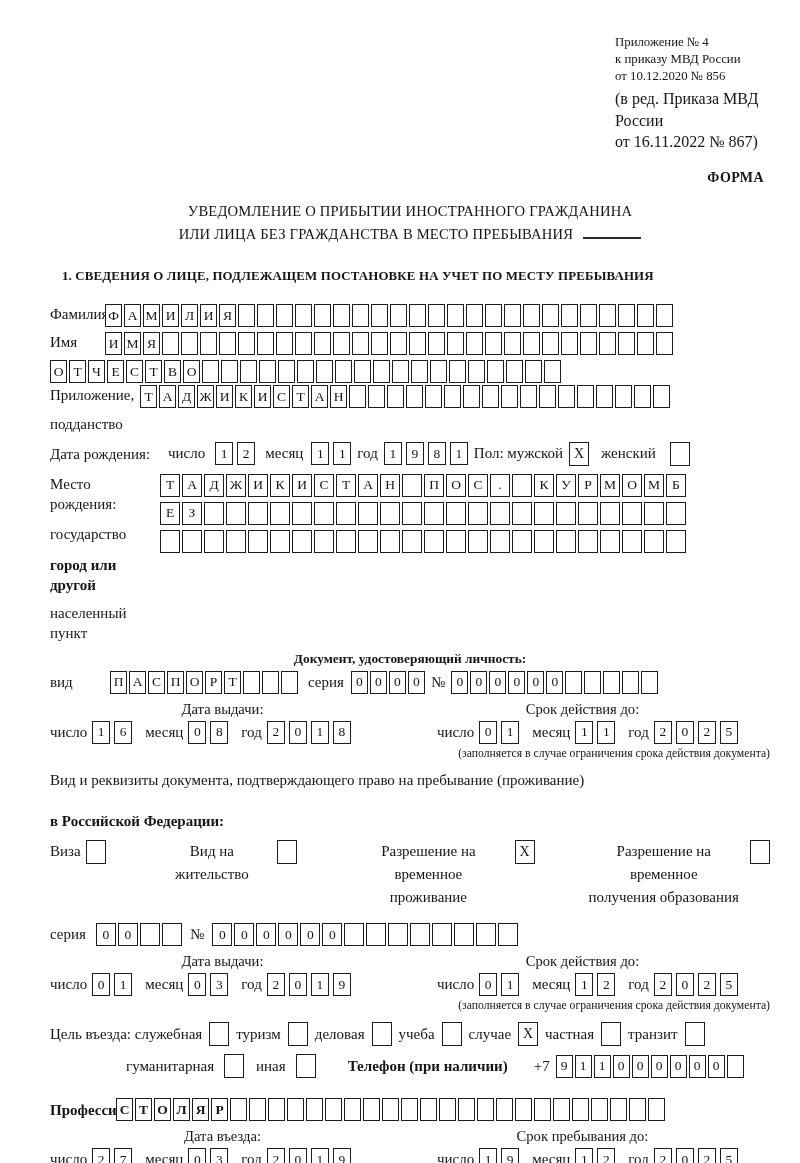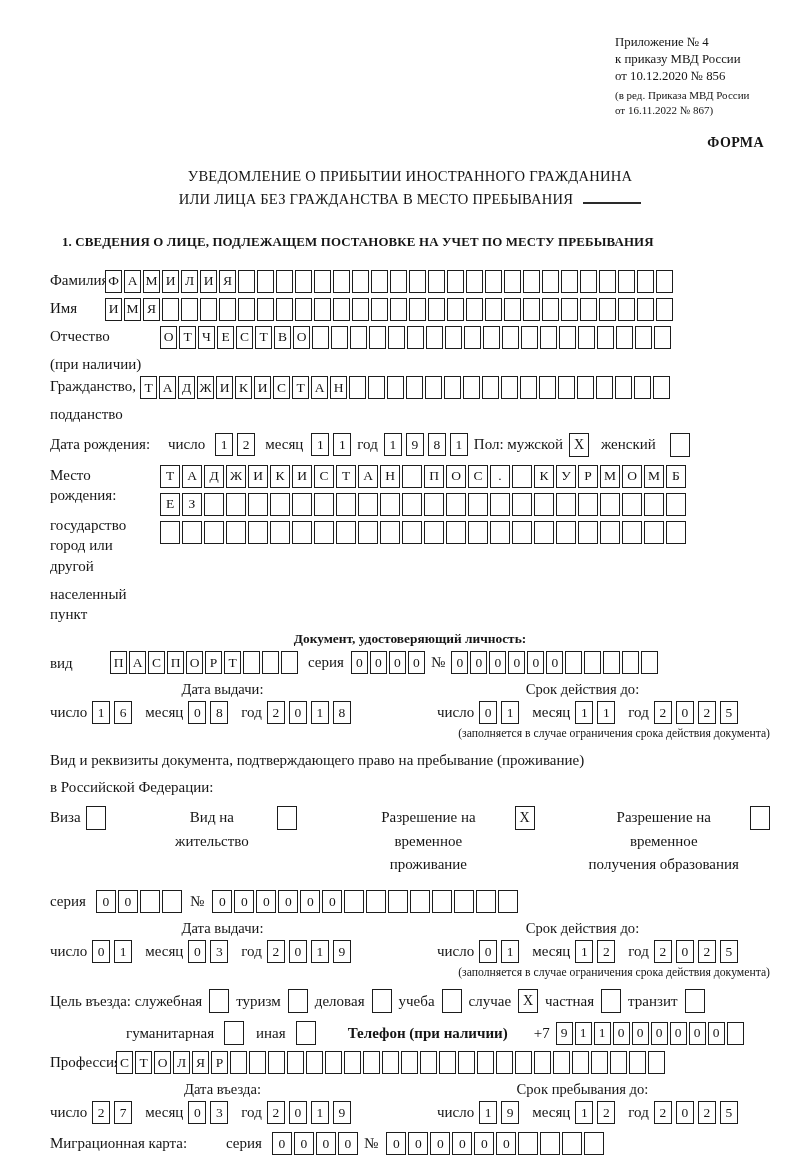--- a/index.html
+++ b/index.html
@@ -6,21 +6,21 @@
   html, body { background: #ffffff; }
   body {
     width: 800px; height: 1163px;
     font-family: "Liberation Serif", "DejaVu Serif", serif;
     color: #151515; font-size: 15px; position: relative; overflow: hidden;
   }
   .page { padding: 34px 30px 0 50px; }
 
   
   .hdr { margin-left: 565px; font-size: 12.8px; line-height: 1.34; }
-  .hdr-sub { font-size: 11px; line-height: 1.34; margin-top: 3px; }
+  .hdr-sub { font-size: 16px; line-height: 1.34; margin-top: 3px; }
   .forma { text-align: right; font-weight: bold; font-size: 14px; margin-top: 17px; padding-right: 6px; letter-spacing: .4px; }
 
   
   .title { text-align: center; font-weight: normal; font-size: 14.6px; line-height: 1.6; margin-top: 14px; letter-spacing: .2px; }
   .blankline { display: inline-block; width: 58px; height: 13px; border-bottom: 2px solid #2a2a2a; margin-left: 10px; }
   .sec { font-weight: bold; font-size: 12.9px; margin-top: 23px; padding-left: 12px; letter-spacing: .15px; }
 
   
   .row { display: flex; align-items: flex-start; }
   .lab { flex: none; line-height: 1.35; }
@@ -31,21 +31,21 @@
     font-size: 13.5px; flex: none; background: #fff;
   }
   .w .cell { width: 20px; }
   .dcells .cell { width: 18px; margin-right: 4px; }
   .box {
     width: 20px; height: 24px; border: 1.6px solid #1d1d1d; flex: none;
     display: inline-flex; align-items: center; justify-content: center; font-size: 14px; background: #fff;
   }
 
   .mt2 { margin-top: 2px; } .mt4 { margin-top: 4px; } .mt5 { margin-top: 5px; }
-  .mt6 { margin-top: 6px; } .mt8 { margin-top: 8px; } .mt10 { margin-top: 10px; } .mt14 { margin-top: 14px; } .mt20 { margin-top: 20px; }
+  .mt6 { margin-top: 20px; font-weight: bold; } .mt8 { margin-top: 8px; } .mt10 { margin-top: 10px; } .mt14 { margin-top: 14px; } .mt20 { margin-top: 20px; }
 
   .lab-55 { width: 55px; } .lab-110 { width: 110px; } .lab-90 { width: 90px; }
   .lab-66 { width: 66px; }
 
   .stack { display: flex; flex-direction: column; row-gap: 5px; }
 
   
   .daterow { display: flex; margin-top: 7px; }
   .dr-left { width: 345px; flex: none; }
   .dr-right { flex: 1; }
@@ -156,24 +156,20 @@
         <span class="cell"></span>
         <span class="cell"></span>
         <span class="cell"></span>
         <span class="cell"></span>
         <span class="cell"></span>
         <span class="cell"></span>
       </div>
   </div>
 
   <div class="row mt5">
-    <div class="lab lab-110">
-      <div>Отчество</div>
-      <div style="margin-top:8px;">(при наличии)</div>
-    </div>
     <div class="cells">
         <span class="cell">О</span>
         <span class="cell">Т</span>
         <span class="cell">Ч</span>
         <span class="cell">Е</span>
         <span class="cell">С</span>
         <span class="cell">Т</span>
         <span class="cell">В</span>
         <span class="cell">О</span>
         <span class="cell"></span>
@@ -193,21 +189,21 @@
         <span class="cell"></span>
         <span class="cell"></span>
         <span class="cell"></span>
         <span class="cell"></span>
         <span class="cell"></span>
       </div>
   </div>
 
   <div class="row mt2">
     <div class="lab lab-90">
-      <div>Гражданство,</div>
+      <div>Приложение,</div>
       <div style="margin-top:8px;">подданство</div>
     </div>
     <div class="cells">
         <span class="cell">Т</span>
         <span class="cell">А</span>
         <span class="cell">Д</span>
         <span class="cell">Ж</span>
         <span class="cell">И</span>
         <span class="cell">К</span>
         <span class="cell">И</span>
@@ -257,21 +253,21 @@
     <span class="t" style="margin-left:2px;">Пол: мужской</span>
     <span class="box" style="margin-left:6px;">X</span>
     <span class="t" style="margin-left:12px;">женский</span>
     <span class="box" style="margin-left:14px;"></span>
   </div>
 
   <div class="row mt8">
     <div class="lab lab-110">
       <div>Место рождения:</div>
       <div style="margin-top:10px;">государство</div>
-      <div style="margin-top:0;">город или другой</div>
+      <div style="margin-top:10px;font-weight:bold;">город или другой</div>
       <div style="margin-top:8px;font-family:Liberation Serif, serif;">населенный пункт</div>
     </div>
     <div class="stack">
       <div class="cells w">
           <span class="cell">Т</span>
           <span class="cell">А</span>
           <span class="cell">Д</span>
           <span class="cell">Ж</span>
           <span class="cell">И</span>
           <span class="cell">К</span>

